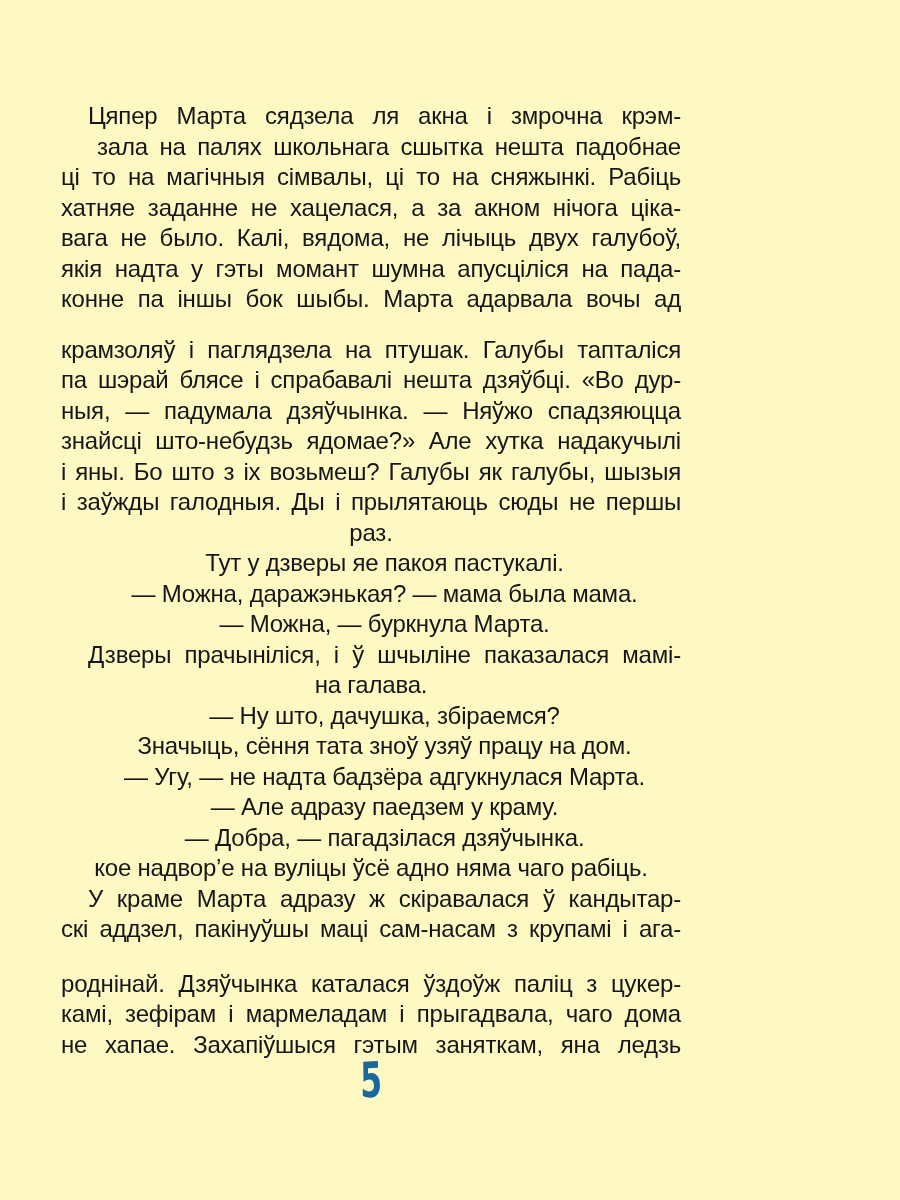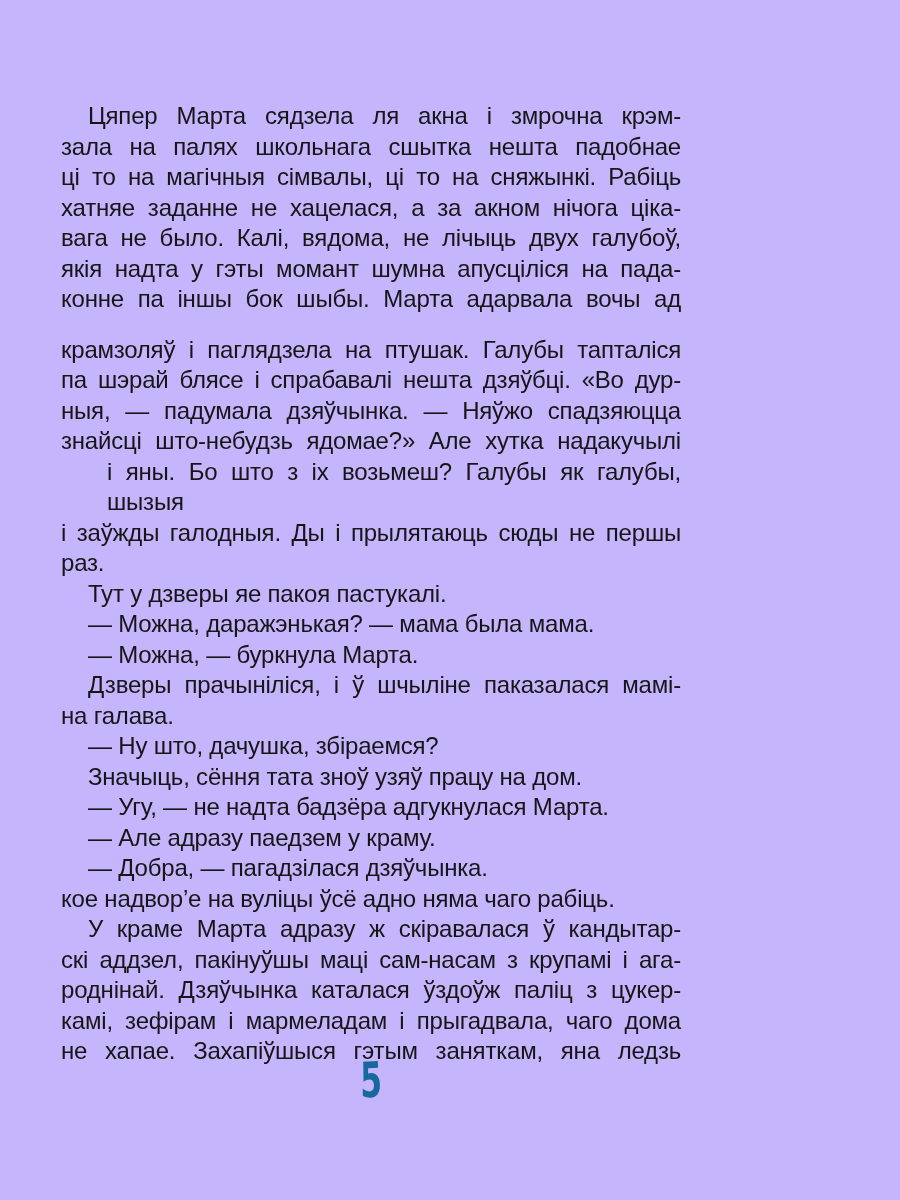--- a/index.html
+++ b/index.html
@@ -20,21 +20,21 @@
     left: 61px;
     top: 101px;
     width: 620px;
   }
   .text-line {
     font-size: 24px;
     line-height: 30.5px;
     letter-spacing: -0.2px;
     color: #161616;
     white-space: normal;
-    text-align: left;
+    text-align: center;
   }
   .text-line.justify {
     text-align: justify;
     text-align-last: justify;
     text-justify: inter-word;
   }
   .text-line.indent {
     padding-left: 27px;
   }
   .page-number-wrap {
@@ -50,52 +50,52 @@
     font-weight: bold;
     font-size: 49px;
     line-height: 1;
     transform: scaleX(0.64) rotate(-1.5deg);
     transform-origin: center;
   }
 </style>
 </head>
 <body>
 
-<div class="book-page" style="background: #c4b5fd;">
+<div class="book-page" style="background: #fef9c3;">
 
   <div class="text-block">
 
   <div class="text-line justify indent" style="color: rgb(22, 22, 22);">Цяпер Марта сядзела ля акна і змрочна крэм-</div>
-      <div class="text-line justify" style="color: rgb(22, 22, 22);">зала на палях школьнага сшытка нешта падобнае</div>
+      <div class="text-line justify" style="color: rgb(22, 22, 22); margin-left: 36px;">зала на палях школьнага сшытка нешта падобнае</div>
       <div class="text-line justify" style="color: rgb(22, 22, 22);">ці то на магічныя сімвалы, ці то на сняжынкі. Рабіць</div>
       <div class="text-line justify" style="color: rgb(22, 22, 22);">хатняе заданне не хацелася, а за акном нічога ціка-</div>
       <div class="text-line justify" style="color: rgb(22, 22, 22);">вага не было. Калі, вядома, не лічыць двух галубоў,</div>
       <div class="text-line justify" style="color: rgb(22, 22, 22);">якія надта у гэты момант шумна апусціліся на пада-</div>
       <div class="text-line justify" style="color: rgb(22, 22, 22);">конне па іншы бок шыбы. Марта адарвала вочы ад</div>
       <div class="text-line justify" style="color: rgb(22, 22, 22); margin-top: 20px;">крамзоляў і паглядзела на птушак. Галубы тапталіся</div>
       <div class="text-line justify" style="color: rgb(22, 22, 22);">па шэрай блясе і спрабавалі нешта дзяўбці. «Во дур-</div>
       <div class="text-line justify" style="color: rgb(22, 22, 22);">ныя, — падумала дзяўчынка. — Няўжо спадзяюцца</div>
       <div class="text-line justify" style="color: rgb(22, 22, 22);">знайсці што-небудзь ядомае?» Але хутка надакучылі</div>
-      <div class="text-line justify" style="color: rgb(22, 22, 22); margin-left: 46px;">і яны. Бо што з іх возьмеш? Галубы як галубы, шызыя</div>
+      <div class="text-line justify" style="color: rgb(22, 22, 22);">і яны. Бо што з іх возьмеш? Галубы як галубы, шызыя</div>
       <div class="text-line justify" style="color: rgb(22, 22, 22);">і заўжды галодныя. Ды і прылятаюць сюды не першы</div>
       <div class="text-line" style="color: rgb(22, 22, 22);">раз.</div>
       <div class="text-line indent" style="color: rgb(22, 22, 22);">Тут у дзверы яе пакоя пастукалі.</div>
       <div class="text-line indent" style="color: rgb(22, 22, 22);">— Можна, даражэнькая? — мама была мама.</div>
       <div class="text-line indent" style="color: rgb(22, 22, 22);">— Можна, — буркнула Марта.</div>
       <div class="text-line justify indent" style="color: rgb(22, 22, 22);">Дзверы прачыніліся, і ў шчыліне паказалася мамі-</div>
       <div class="text-line" style="color: rgb(22, 22, 22);">на галава.</div>
       <div class="text-line indent" style="color: rgb(22, 22, 22);">— Ну што, дачушка, збіраемся?</div>
       <div class="text-line indent" style="color: rgb(22, 22, 22);">Значыць, сёння тата зноў узяў працу на дом.</div>
       <div class="text-line indent" style="color: rgb(22, 22, 22);">— Угу, — не надта бадзёра адгукнулася Марта.</div>
       <div class="text-line indent" style="color: rgb(22, 22, 22);">— Але адразу паедзем у краму.</div>
       <div class="text-line indent" style="color: rgb(22, 22, 22);">— Добра, — пагадзілася дзяўчынка.</div>
       <div class="text-line" style="color: rgb(22, 22, 22);">кое надвор’е на вуліцы ўсё адно няма чаго рабіць.</div>
       <div class="text-line justify indent" style="color: rgb(22, 22, 22);">У краме Марта адразу ж скіравалася ў кандытар-</div>
       <div class="text-line justify" style="color: rgb(22, 22, 22);">скі аддзел, пакінуўшы маці сам-насам з крупамі і ага-</div>
-      <div class="text-line justify" style="color: rgb(22, 22, 22);">роднінай. Дзяўчынка каталася ўздоўж паліц з цукер-</div>
+      <div class="text-line justify" style="color: rgb(22, 22, 22); margin-top: 24px;">роднінай. Дзяўчынка каталася ўздоўж паліц з цукер-</div>
       <div class="text-line justify" style="color: rgb(22, 22, 22);">камі, зефірам і мармеладам і прыгадвала, чаго дома</div>
       <div class="text-line justify" style="color: rgb(22, 22, 22);">не хапае. Захапіўшыся гэтым заняткам, яна ледзь</div>
     </div>
 
   <div class="page-number-wrap">
     <span class="page-number" style="color: rgb(23, 104, 156);">5</span>
   </div>
 
 </div>
 

